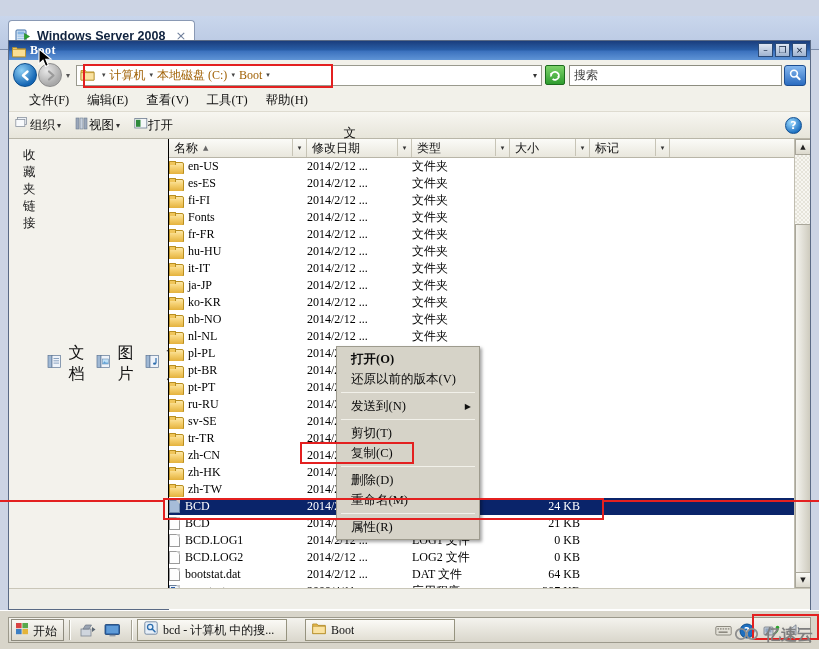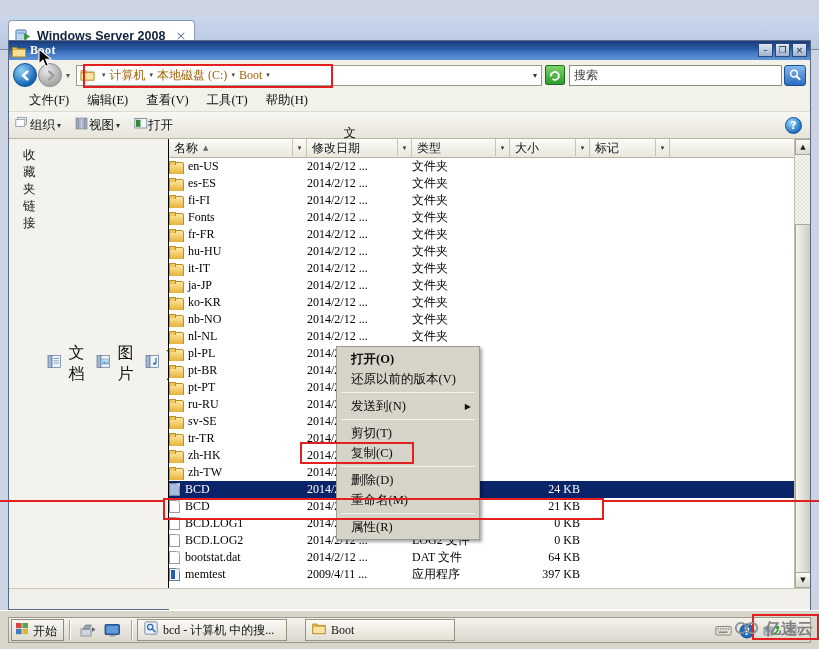--- a/index.html
+++ b/index.html
@@ -400,21 +400,21 @@
     font-size: 12px; color: #111; white-space: nowrap;
     overflow: hidden; text-overflow: ellipsis;
   }
   .tray {
     margin-left: auto; display: flex; align-items: center; gap: 7px;
     padding-right: 4px;
   }
   .tray-ico { width: 17px; height: 15px; position: relative; cursor: pointer; }
 
   .watermark {
-    position: absolute; right: 6px; bottom: 9px; z-index: 90;
+    position: absolute; right: 6px; bottom: 3px; z-index: 90;
     display: flex; align-items: center; gap: 5px;
     color: #7f7f7f; font-size: 16px; font-weight: bold;
     font-family: "Liberation Sans", sans-serif;
     pointer-events: none;
   }
 </style>
 </head>
 <body>
 
 <div id="root">
@@ -801,20 +801,29 @@
                 <span class="ico-folder"></span>
                 <span>tr-TR</span>
               </span>
               <span class="c-date">2014/2/12 ...</span>
               <span class="c-type">文件夹</span>
               <span class="c-size"></span>
             </div>
             <div class="row">
               <span class="c-name">
                 <span class="ico-folder"></span>
+                <span>zh-CN</span>
+              </span>
+              <span class="c-date">2014/2/12 ...</span>
+              <span class="c-type">文件夹</span>
+              <span class="c-size"></span>
+            </div>
+            <div class="row">
+              <span class="c-name">
+                <span class="ico-folder"></span>
                 <span>zh-HK</span>
               </span>
               <span class="c-date">2014/2/12 ...</span>
               <span class="c-type">文件夹</span>
               <span class="c-size"></span>
             </div>
             <div class="row">
               <span class="c-name">
                 <span class="ico-folder"></span>
                 <span>zh-TW</span>

